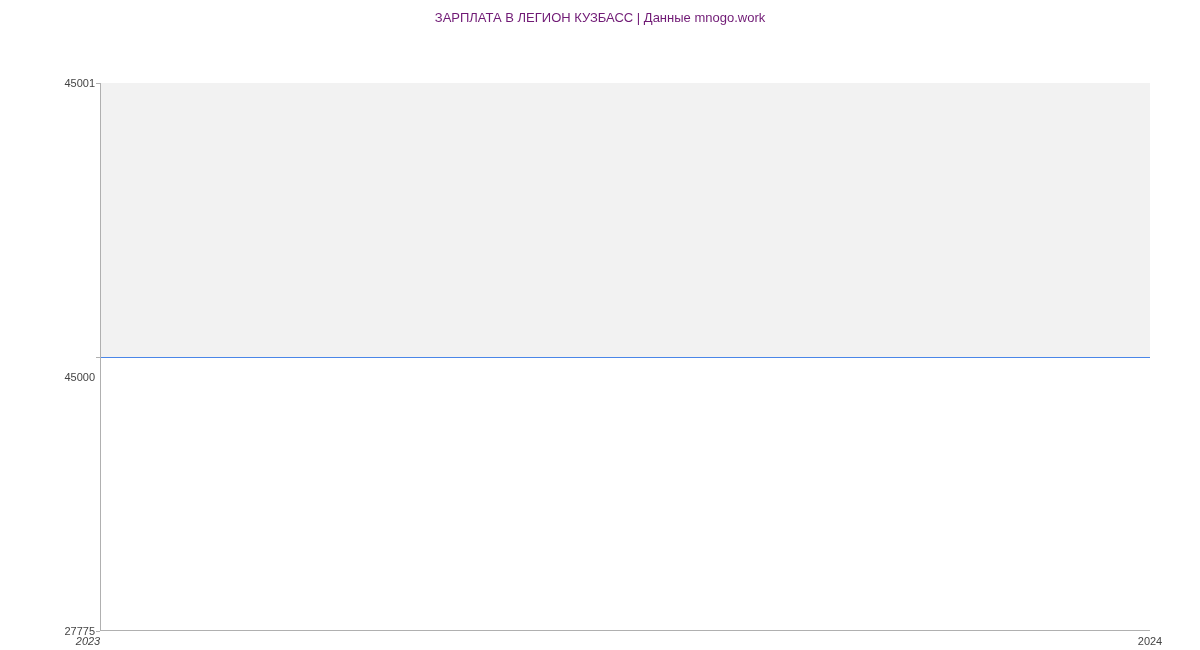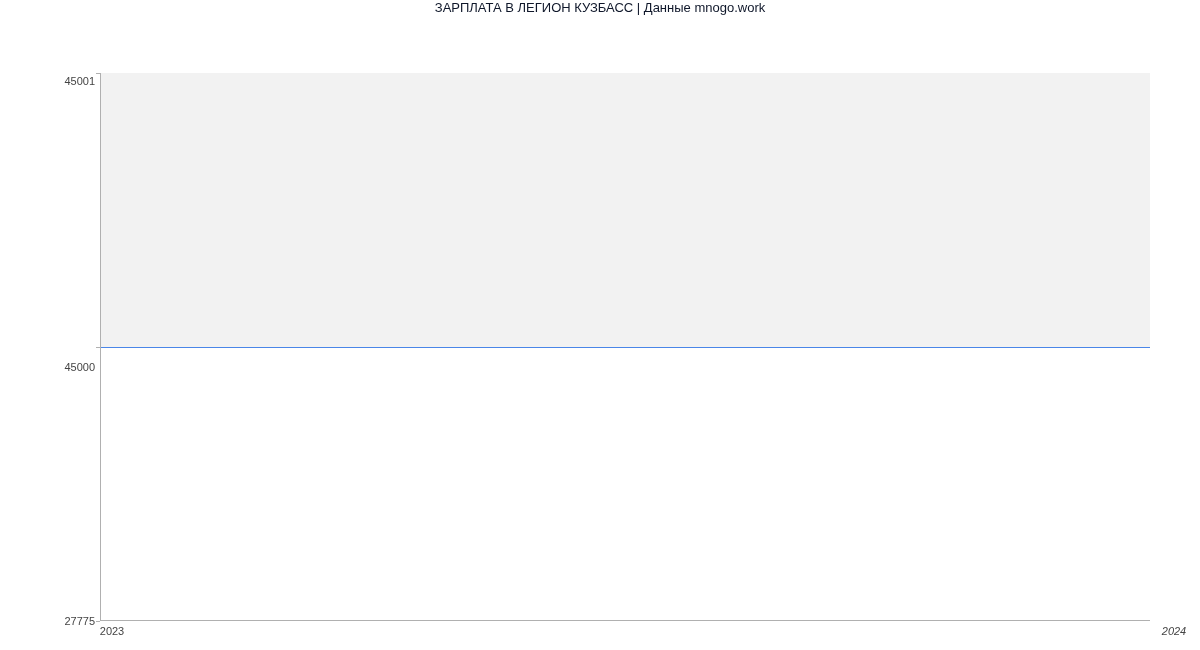--- a/index.html
+++ b/index.html
@@ -6,22 +6,22 @@
     body {
       font-family: Arial, Helvetica, sans-serif;
       background: #ffffff;
       width: 1200px;
       height: 650px;
       position: relative;
     }
     .chart-title {
       text-align: center;
       font-size: 13px;
-      color: #0f172a;
-      padding-top: 0;
+      color: #701a75;
+      padding-top: 10px;
       padding-bottom: 8px;
       font-weight: normal;
     }
     .chart-container {
       position: relative;
       width: 1200px;
       height: 620px;
     }
     .plot-area {
       position: absolute;
@@ -74,24 +74,24 @@
 <body>
 
 <div class="chart-title">ЗАРПЛАТА В ЛЕГИОН КУЗБАСС | Данные mnogo.work</div>
 
 <div class="chart-container">
   <div class="plot-area">
     <div class="area-fill" style="height:274px;"></div>
     <div class="data-line" style="top:274px;"></div>
   </div>
 
-  <div class="y-tick-label" style="top:50px;margin-top:8px;">45001</div>
+  <div class="y-tick-label" style="top:50px;">45001</div>
   <div class="y-tick-mark" style="top:50px;"></div>
 
   <div class="y-tick-label" style="top:344px;">45000</div>
   <div class="y-tick-mark" style="top:324px;"></div>
 
   <div class="y-tick-label" style="top:598px;">27775</div>
   <div class="y-tick-mark" style="top:598px;"></div>
 
-  <div class="x-tick-label" style="left:112px;">2023</div>
-  <div class="x-tick-label" style="left:1174px;font-style:italic;">2024</div>
+  <div class="x-tick-label" style="left:88px;font-style:italic;">2023</div>
+  <div class="x-tick-label" style="left:1150px;">2024</div>
 </div>
 
 </body></html>

